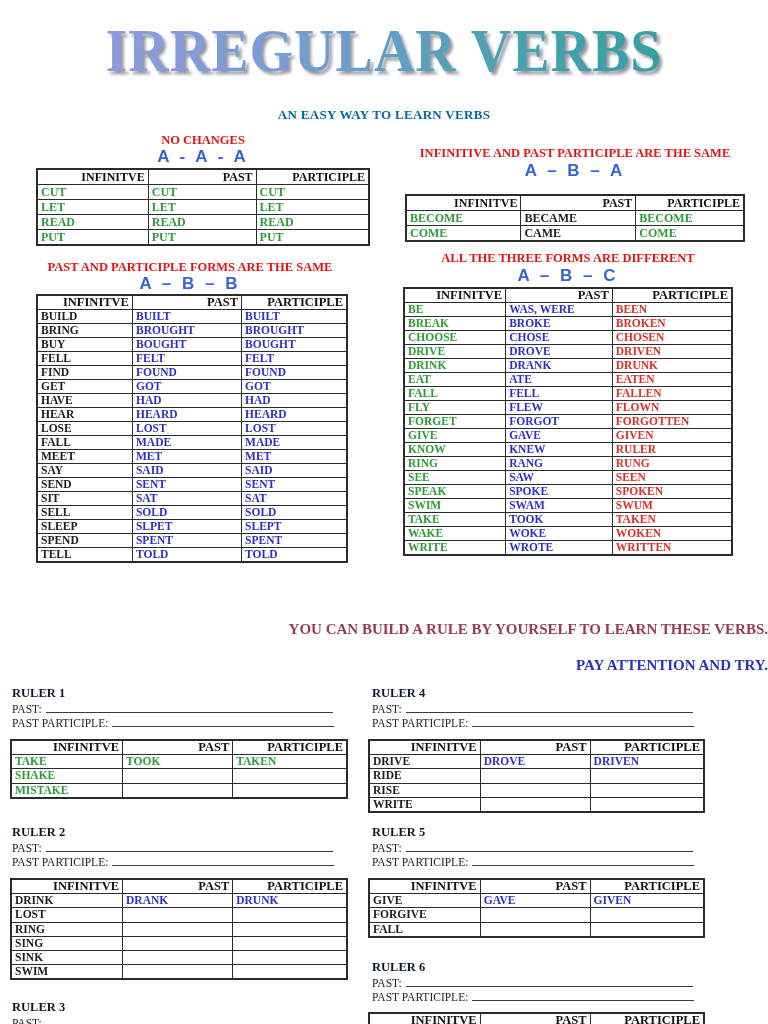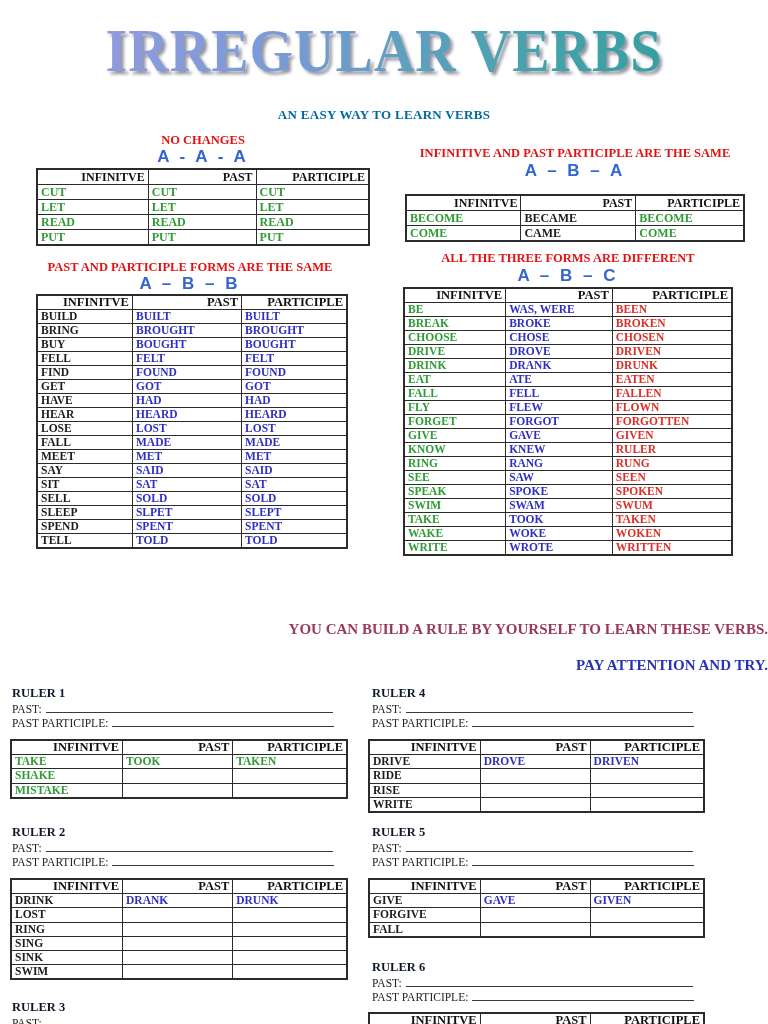--- a/index.html
+++ b/index.html
@@ -189,20 +189,25 @@
           <td class="c-black">MEET</td>
           <td class="c-blue">MET</td>
           <td class="c-blue">MET</td>
         </tr>
         <tr>
           <td class="c-black">SAY</td>
           <td class="c-blue">SAID</td>
           <td class="c-blue">SAID</td>
         </tr>
         <tr>
+          <td class="c-black">SEND</td>
+          <td class="c-blue">SENT</td>
+          <td class="c-blue">SENT</td>
+        </tr>
+        <tr>
           <td class="c-black">SIT</td>
           <td class="c-blue">SAT</td>
           <td class="c-blue">SAT</td>
         </tr>
         <tr>
           <td class="c-black">SELL</td>
           <td class="c-blue">SOLD</td>
           <td class="c-blue">SOLD</td>
         </tr>
         <tr>

